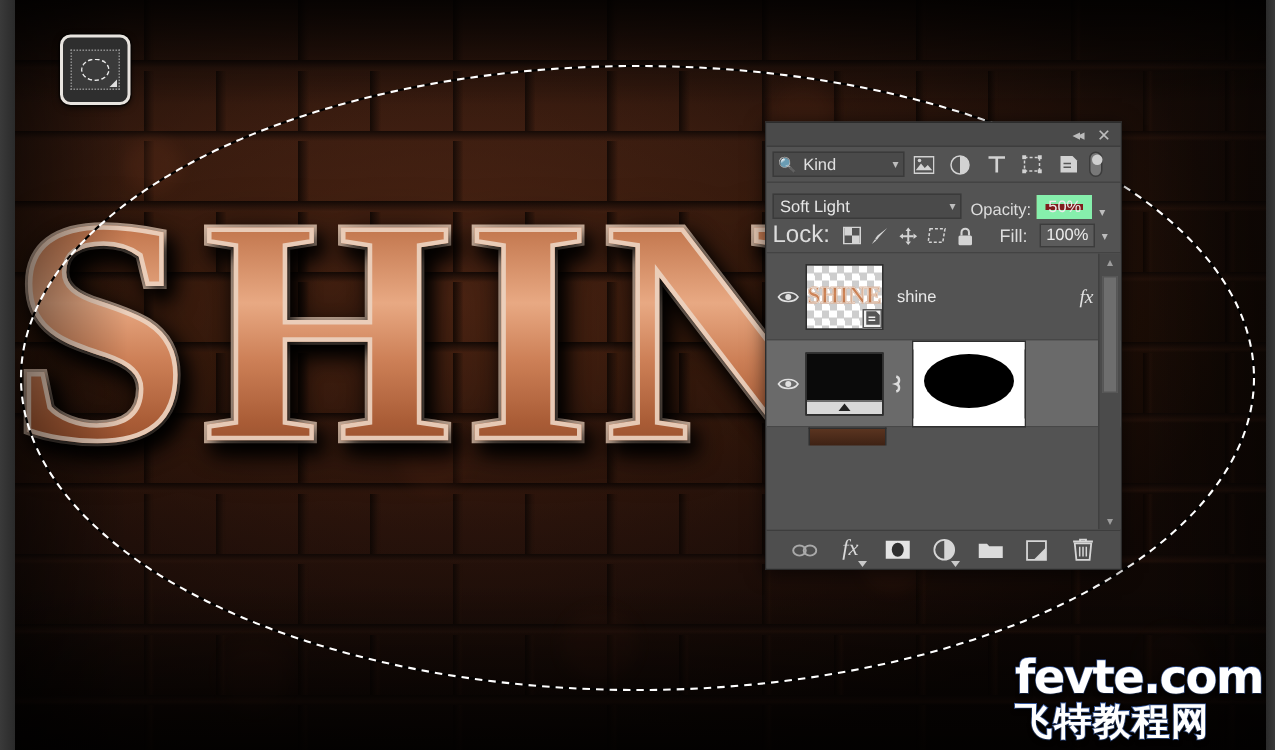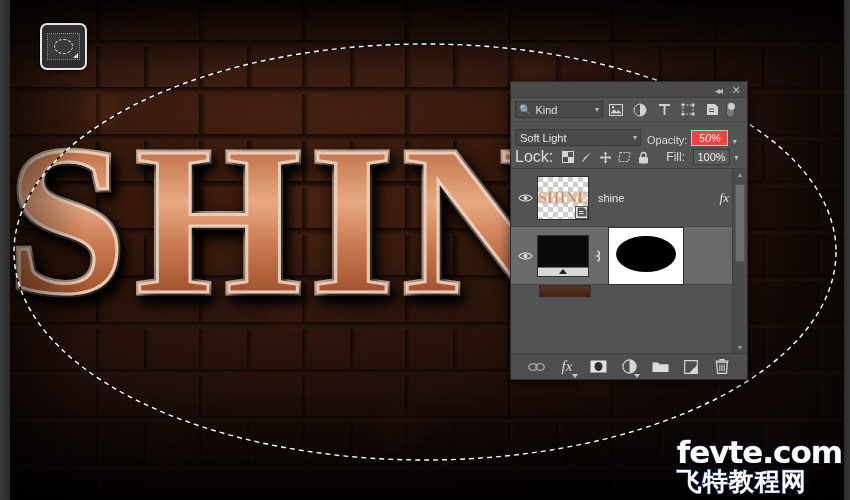--- a/index.html
+++ b/index.html
@@ -253,25 +253,24 @@
   .blend-select {
     width:126px; height:17px; background:#4a4a4a;
     border:1px solid #3a3a3a; position:relative;
     display:flex; align-items:center; padding:0 14px 0 4px;
     font-size:11px; color:#e6e6e6; cursor:pointer;
   }
   .blend-select .chev{position:absolute;right:3px;color:#bdbdbd;font-size:8px;}
   .opacity-label { margin-left:6px; font-size:11px; color:#dcdcdc; }
   .opacity-field {
     margin-left:4px; width:37px; height:16px;
-    background:#ef4444; border:1px solid #86efac;
+    background:#7f1d1d; border:6px solid #86efac;
     font-size:11px; color:#ececec;
     display:flex; align-items:center; justify-content:center;
     cursor:text;
-    font-style:italic;
   }
   .mini-chev { width:13px; text-align:center; color:#bdbdbd; font-size:8px; cursor:pointer; }
 
   
   .lock-row {
     height:23px; flex:0 0 auto;
     display:flex; align-items:center; padding:0 4px;
     background:#535353; border-bottom:1px solid #434343;
   }
   .lock-row .lk-label{font-size:16px;color:#dcdcdc;margin-right:5px;}

